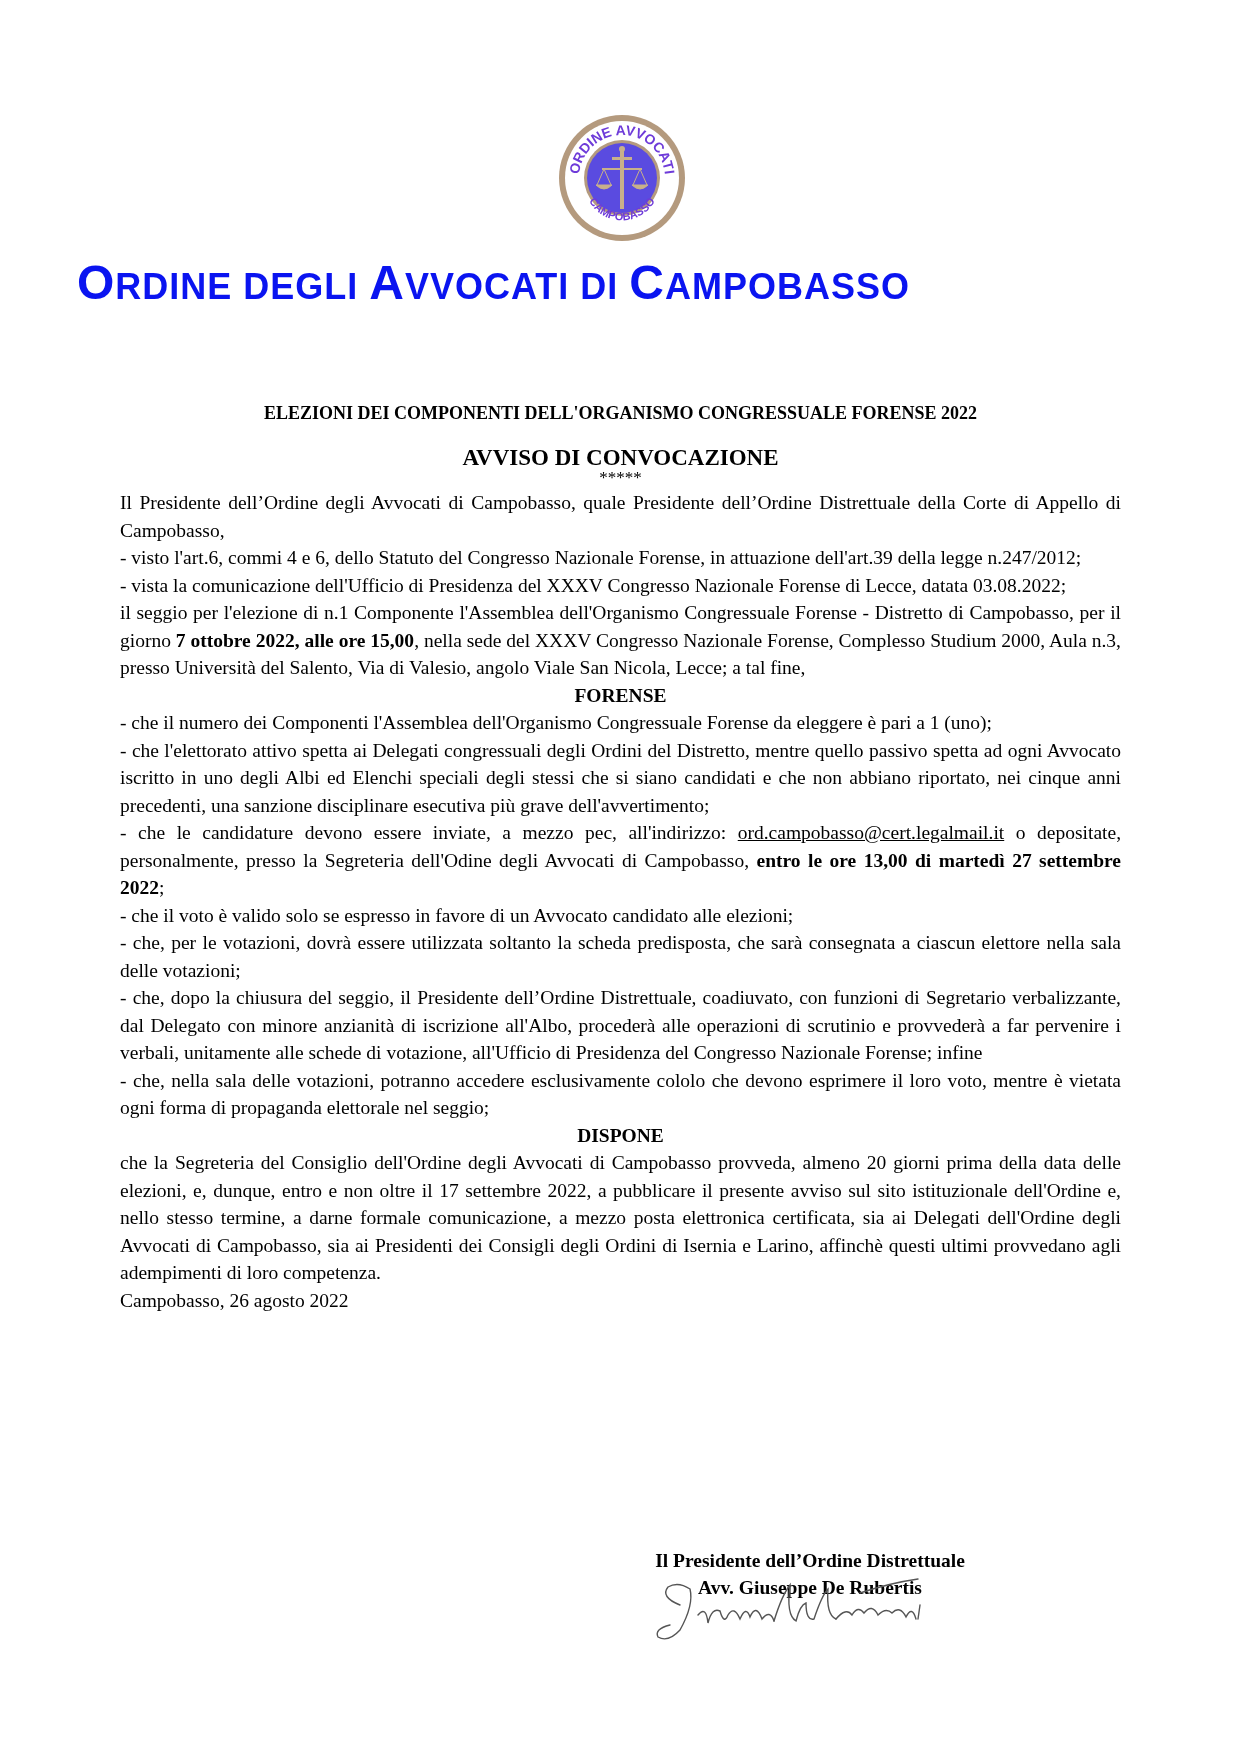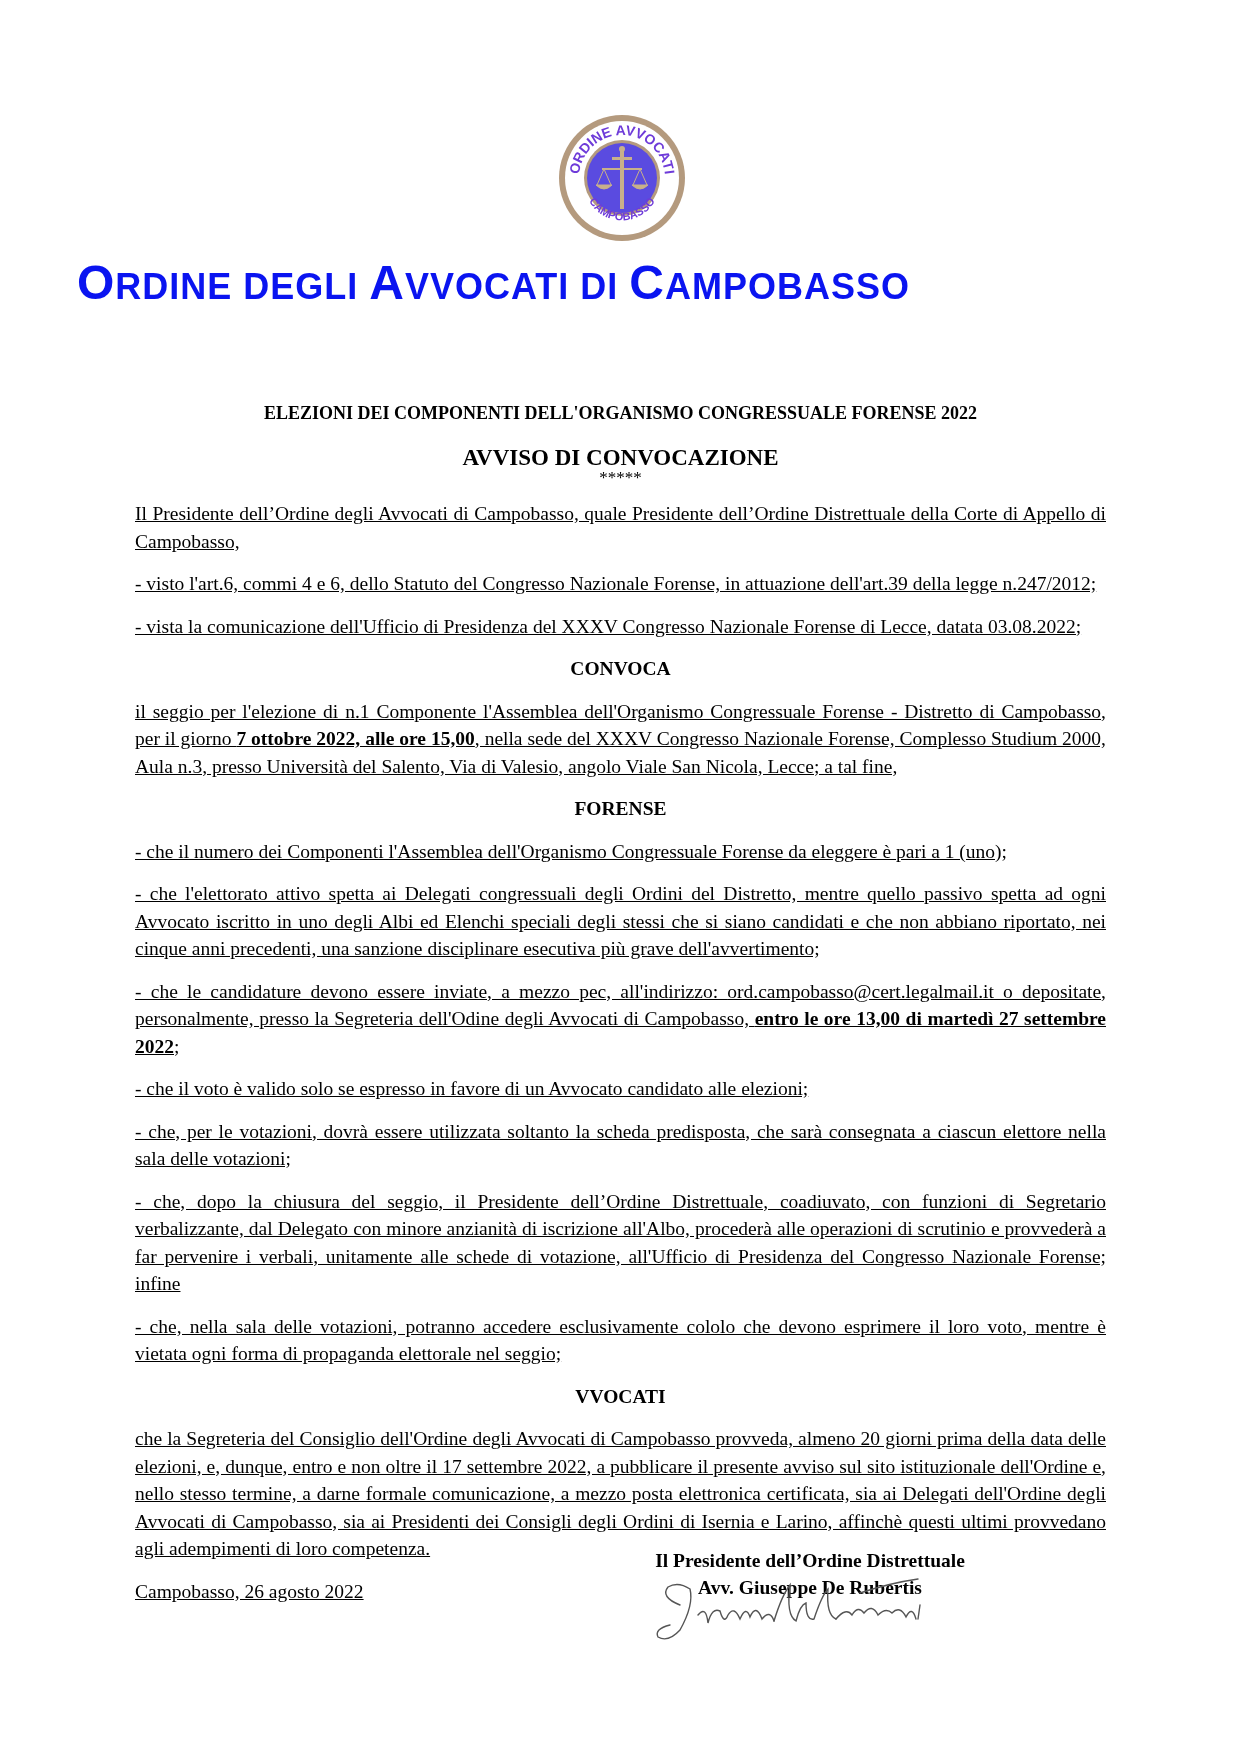--- a/index.html
+++ b/index.html
@@ -7,21 +7,21 @@
          font-family: "Liberation Serif", "DejaVu Serif", serif; color: #000; }
   .logo { position: absolute; left: 557px; top: 113px; width: 130px; height: 130px; }
   .masthead { position: absolute; left: 0; top: 255px; width: 987px; text-align: center;
               font-family: "Liberation Sans", "DejaVu Sans", sans-serif; font-weight: bold;
               color: #0a14f0; font-size: 36px; letter-spacing: 1px; }
   .masthead .big { font-size: 48px; }
   .content { position: absolute; left: 120px; top: 400px; width: 1001px; font-size: 19.5px; line-height: 27.5px; }
   .h1 { text-align: center; font-weight: bold; font-size: 18px; margin: 0 0 16px 0; }
   .h2 { text-align: center; font-weight: bold; font-size: 23px; margin: 0; }
   .stars { text-align: center; font-size: 17px; line-height: 14px; margin: 0 0 4px 0; }
-  p { margin: 15px; text-align: justify; text-decoration: underline; }
+  p { margin: 0; text-align: justify; }
   .section { text-align: center; font-weight: bold; margin: 0; }
   a.pec { color: #000; text-decoration: underline; }
   .sig-block { position: absolute; left: 620px; top: 1547px; width: 380px; text-align: center;
                font-weight: bold; font-size: 19.5px; line-height: 27px; }
   .signature { position: absolute; left: 650px; top: 1575px; width: 330px; height: 80px; }
 </style>
 </head>
 <body>
 
 <svg class="logo" viewBox="0 0 130 130">
@@ -60,33 +60,32 @@
 
 <div class="content">
   <div class="h1">ELEZIONI DEI COMPONENTI DELL'ORGANISMO CONGRESSUALE FORENSE 2022</div>
   <div class="h2">AVVISO DI CONVOCAZIONE</div>
   <div class="stars">*****</div>
 
   <p>Il Presidente dell’Ordine degli Avvocati di Campobasso, quale Presidente dell’Ordine Distrettuale della Corte di Appello di Campobasso,</p>
   <p>- visto l'art.6, commi 4 e 6, dello Statuto del Congresso Nazionale Forense, in attuazione dell'art.39 della legge n.247/2012;</p>
   <p>- vista la comunicazione dell'Ufficio di Presidenza del XXXV Congresso Nazionale Forense di Lecce, datata 03.08.2022;</p>
 
-  <div class="section">CONVOCA</div>
   <p><span>il seggio per l'elezione di n.1 Componente l'Assemblea dell'Organismo Congressuale Forense - Distretto di Campobasso, per il giorno </span><b>7 ottobre 2022, alle ore 15,00</b><span>, nella sede del XXXV Congresso Nazionale Forense, Complesso Studium 2000, Aula n.3, presso Università del Salento, Via  di Valesio, angolo Viale San Nicola, Lecce; a tal fine,</span></p>
 
   <div class="section">FORENSE</div>
   <p>- che il numero dei Componenti l'Assemblea dell'Organismo Congressuale Forense da eleggere è pari a 1 (uno);</p>
   <p>- che l'elettorato attivo spetta ai Delegati congressuali degli Ordini del Distretto, mentre quello passivo spetta ad ogni Avvocato iscritto in uno degli Albi ed Elenchi speciali degli stessi che si siano candidati e che non abbiano riportato, nei cinque anni precedenti, una sanzione disciplinare esecutiva più grave dell'avvertimento;</p>
   <p><span>- che le candidature devono essere inviate, a mezzo pec, all'indirizzo: </span><a class="pec" href="#">ord.campobasso@cert.legalmail.it</a><span> o depositate, personalmente, presso la Segreteria dell'Odine degli Avvocati di Campobasso, </span><b>entro le ore 13,00 di martedì 27 settembre 2022</b><span>;</span></p>
   <p>- che il voto è valido solo se espresso in favore di un Avvocato candidato alle elezioni;</p>
   <p>- che, per le votazioni, dovrà essere utilizzata soltanto la scheda predisposta, che sarà consegnata a ciascun elettore nella sala delle votazioni;</p>
   <p>- che, dopo la chiusura del seggio, il Presidente dell’Ordine Distrettuale, coadiuvato, con funzioni di Segretario verbalizzante, dal Delegato con minore anzianità di iscrizione all'Albo, procederà alle operazioni di scrutinio e provvederà a far pervenire i verbali, unitamente alle schede di votazione, all'Ufficio di Presidenza del  Congresso Nazionale Forense; infine</p>
   <p>- che, nella sala delle votazioni, potranno accedere esclusivamente cololo che devono esprimere il loro voto, mentre è vietata ogni forma di propaganda elettorale nel seggio;</p>
 
-  <div class="section">VVOCATI</div>
+  <div class="section">DISPONE</div>
   <p>che la Segreteria del Consiglio dell'Ordine degli Avvocati di Campobasso provveda, almeno 20 giorni prima della data delle elezioni, e, dunque, entro e non oltre il 17 settembre 2022, a pubblicare il presente avviso sul sito istituzionale dell'Ordine e, nello stesso termine, a darne formale comunicazione, a mezzo posta elettronica certificata, sia ai Delegati dell'Ordine degli Avvocati di Campobasso, sia ai Presidenti dei Consigli degli Ordini di Isernia e Larino, affinchè questi ultimi provvedano agli adempimenti di loro competenza.</p>
   <p style="text-align:left">Campobasso, 26 agosto 2022</p>
 </div>
 
 <div class="sig-block">
   <div>Il Presidente dell’Ordine Distrettuale</div>
   <div>Avv. Giuseppe De Rubertis</div>
 </div>
 <svg class="signature" viewBox="0 0 330 80" fill="none" stroke="#555" stroke-width="1.4" stroke-linecap="round">
   <path d="M 210 18 Q 240 8 268 4"></path>

